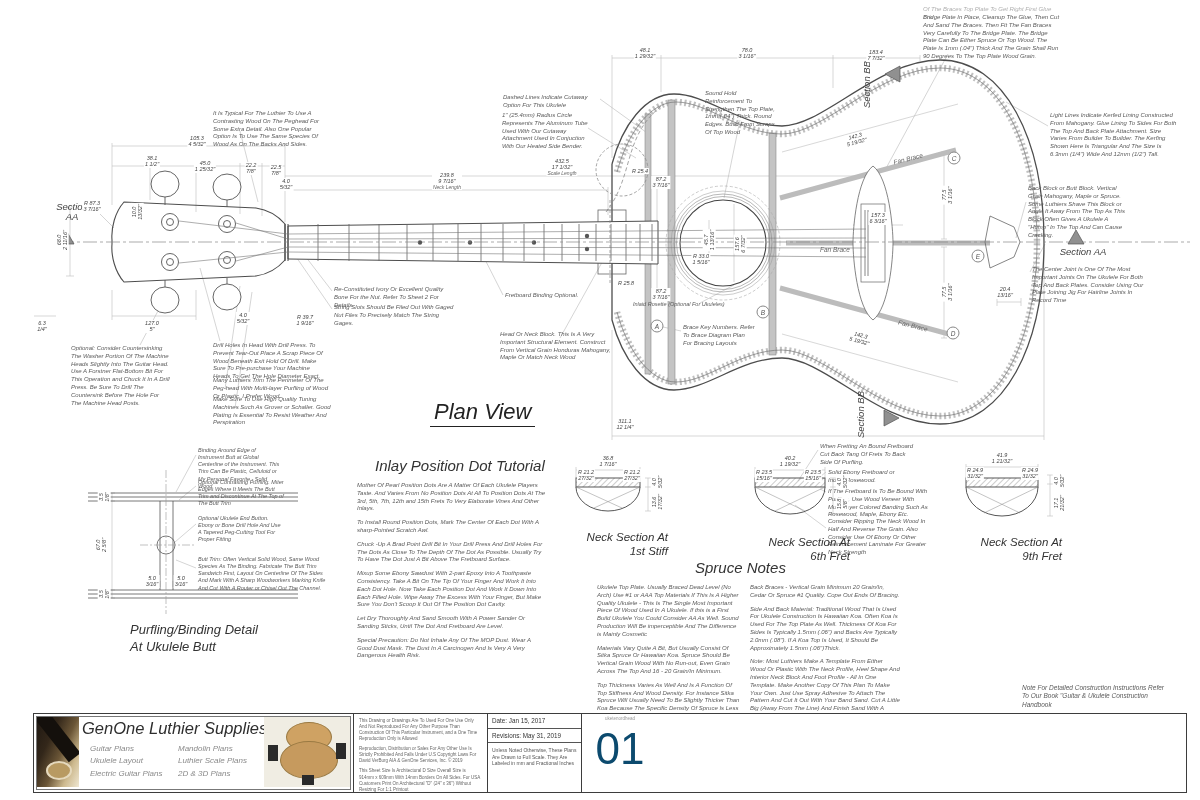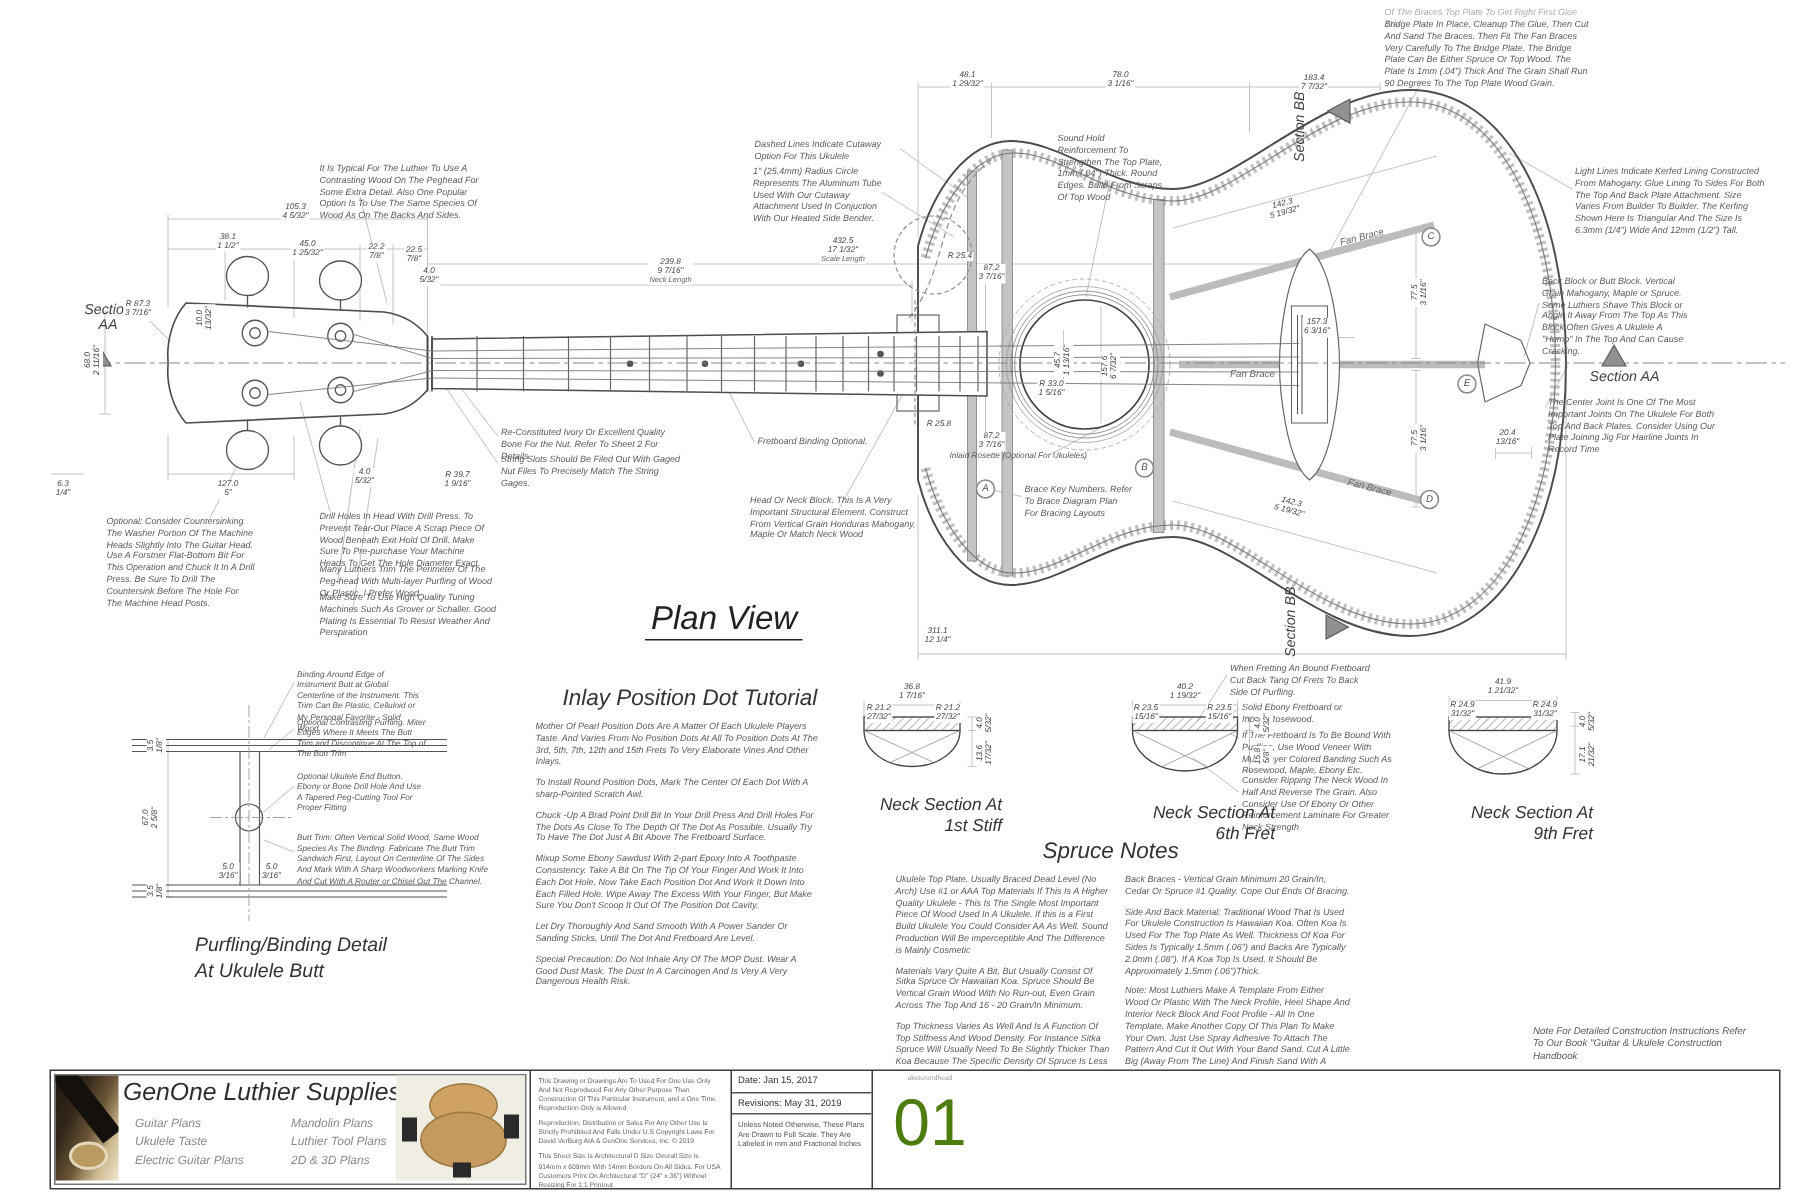--- a/index.html
+++ b/index.html
@@ -39,21 +39,21 @@
   .legal{font-size:4.5px;line-height:1.35;color:#666;padding:4px 5px;}
   .legal p{margin:0 0 4px 0;}
   .logo-title{position:absolute;left:48px;top:5px;font:italic 16.5px "Liberation Sans",sans-serif;color:#2e2e2e;white-space:nowrap;}
   .plans{position:absolute;top:29px;font:italic 8px/1.55 "Liberation Sans",sans-serif;color:#8a8a8a;}
   .company{font:italic 16px "Liberation Sans",sans-serif;color:#111;margin-top:5px;}
   .bigtitle{font:italic 26px "Liberation Sans",sans-serif;color:#0c0c0c;margin-top:3px;}
   .mrow{font:normal 6.3px/1.2 "Liberation Sans",sans-serif;color:#333;border-bottom:1px solid #555;
         padding:3px 4px;}
   .mnote{font:normal 5px/1.3 "Liberation Sans",sans-serif;color:#555;padding:4px 4px;}
   .fileref{font:normal 4.5px "Liberation Sans",sans-serif;color:#999;text-align:center;padding-top:2px;}
-  .sheetnum{font:normal 44px/1 "Liberation Sans",sans-serif;color:#4d7c0f;text-align:center;margin-top:6px;}
+  .sheetnum{font:normal 44px/1 "Liberation Sans",sans-serif;color:#0c4a6e;text-align:center;margin-top:6px;}
   .photo{position:absolute;overflow:hidden;}
   .ph1{left:3px;top:3px;width:42px;height:70px;background:linear-gradient(115deg,#1f1812 0%,#33271a 30%,#6b5637 55%,#cdb98e 78%,#efe7d2 100%);}
   .ph1 .fbd{position:absolute;left:-14px;top:8px;width:64px;height:15px;background:#14100c;transform:rotate(52deg);}
   .ph1 .shl{position:absolute;left:9px;bottom:7px;width:22px;height:15px;border-radius:50%;background:#b89a62;border:2px solid #e5d9bd;}
   .ph2{left:230px;top:3px;width:86px;height:70px;background:#f0ede3;}
   .ph2 .b1{position:absolute;left:22px;top:5px;width:44px;height:28px;border-radius:50%;background:#cfa263;border:1px solid #9a7a43;}
   .ph2 .b2{position:absolute;left:16px;top:24px;width:56px;height:36px;border-radius:50%;background:#c69a5e;border:1px solid #9a7a43;}
   .ph2 .cl{position:absolute;background:#2a2a2a;}
 </style>
 </head>
@@ -632,26 +632,26 @@
 
 <div class="tb">
   <div class="tbc tb-logo">
     <div class="photo ph1">
       <div class="fbd"></div>
       <div class="shl"></div>
     </div>
     <div class="logo-title">GenOne Luthier Supplies</div>
     <div class="plans" style="left:56px;">
       <div>Guitar Plans</div>
-      <div>Ukulele Taste</div>
+      <div>Ukulele Layout</div>
       <div>Electric Guitar Plans</div>
     </div>
-    <div class="plans" style="left:160px;">
+    <div class="plans" style="left:144px;">
       <div>Mandolin Plans</div>
-      <div>Luthier Tool Plans</div>
+      <div>Luthier Scale Plans</div>
       <div>2D &amp; 3D Plans</div>
     </div>
     <div class="photo ph2">
       <div class="b1"></div>
       <div class="b2"></div>
       <div class="cl" style="left:4px;top:28px;width:10px;height:16px;"></div>
       <div class="cl" style="right:4px;top:26px;width:10px;height:16px;"></div>
       <div class="cl" style="left:38px;bottom:2px;width:12px;height:10px;"></div>
     </div>
   </div>

